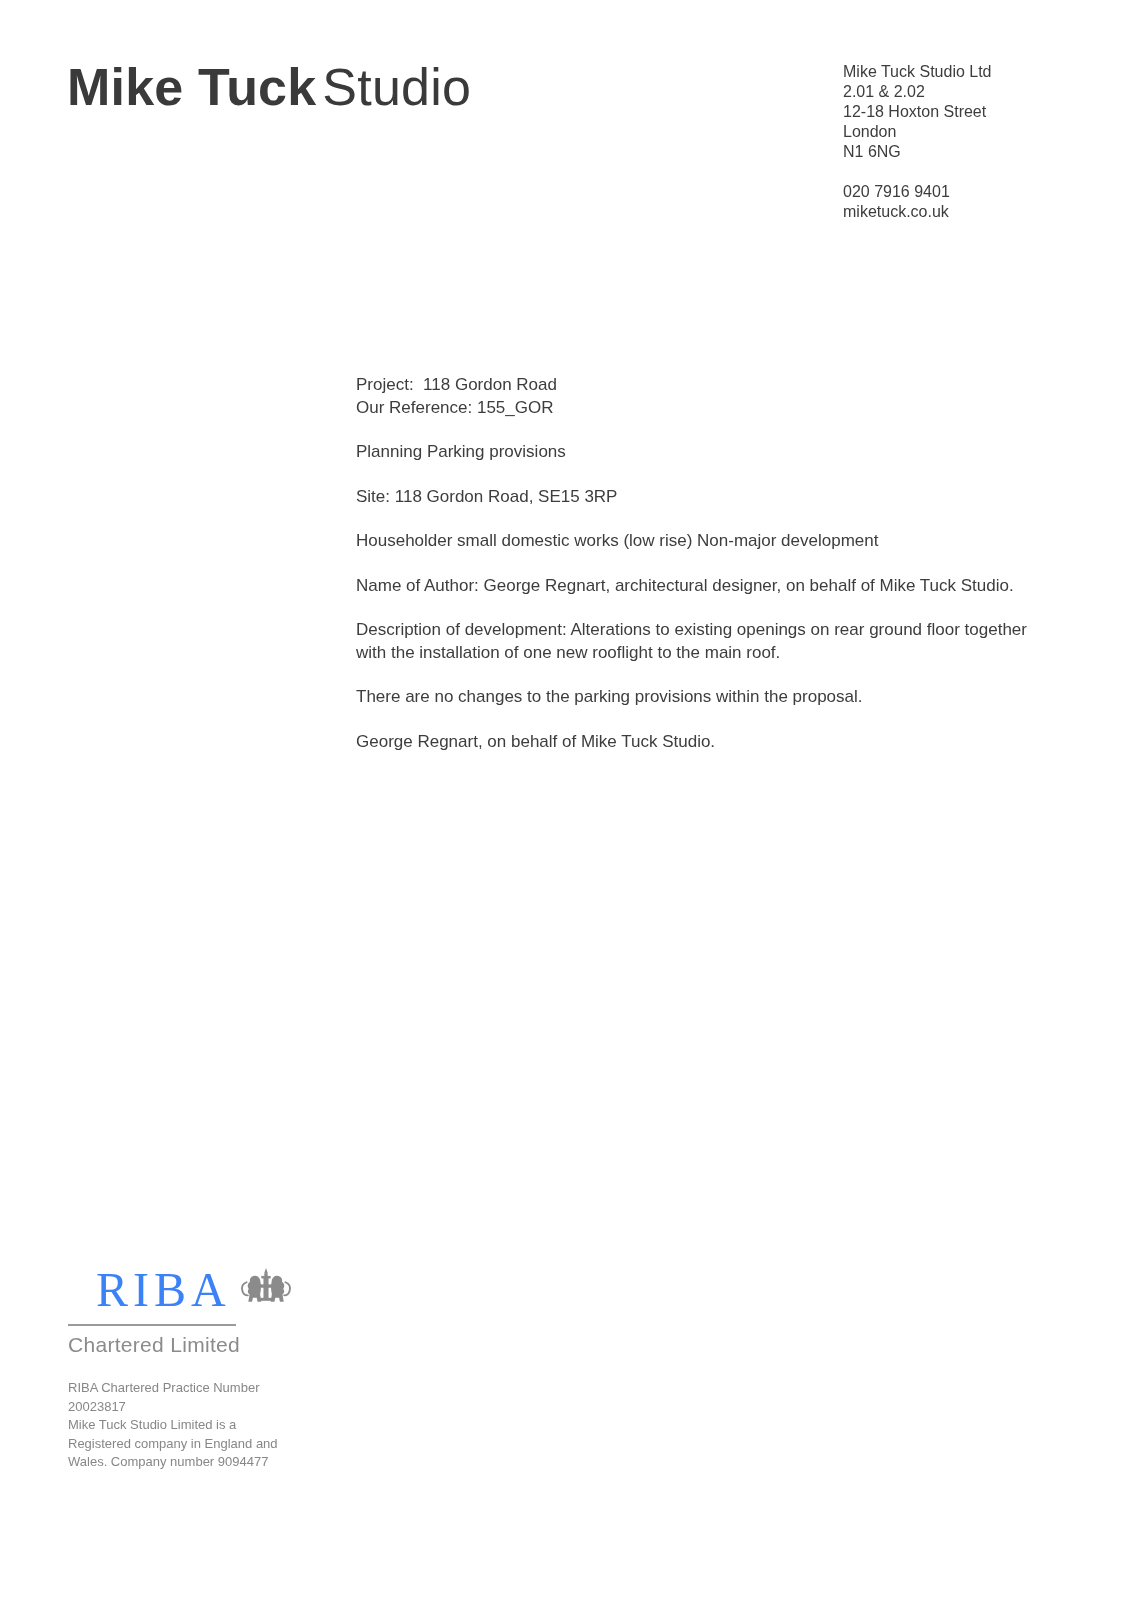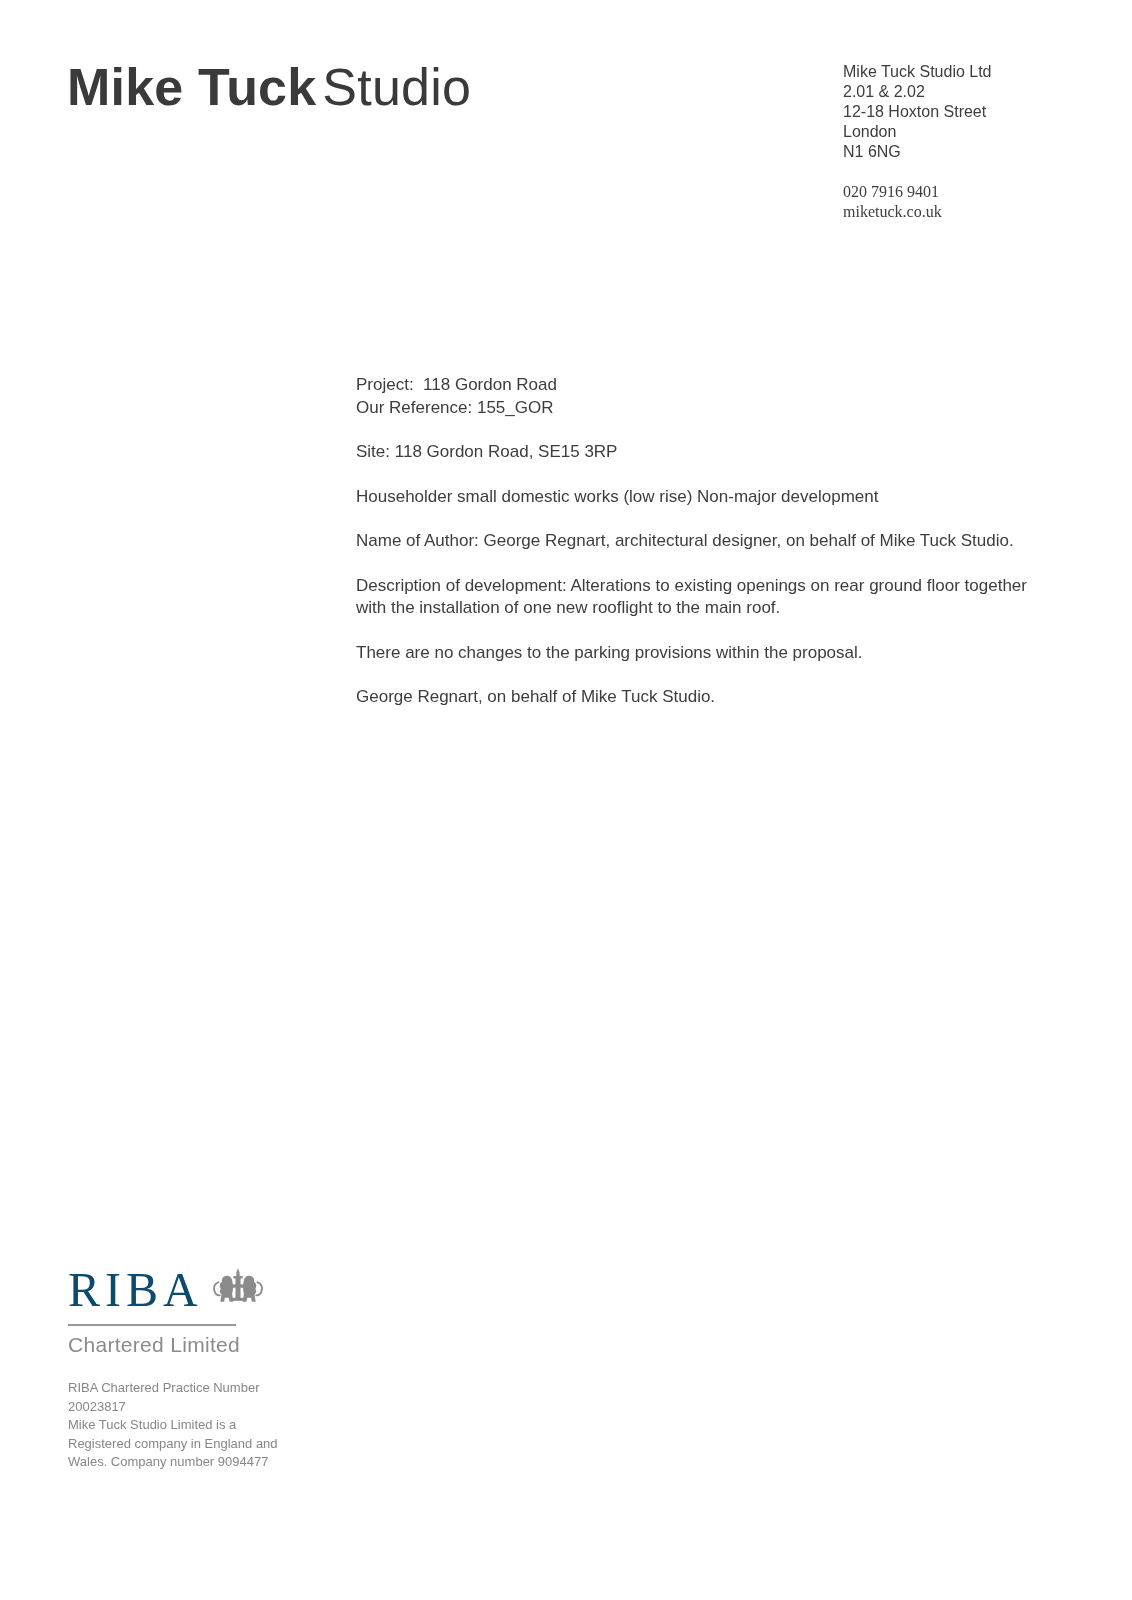--- a/index.html
+++ b/index.html
@@ -27,21 +27,21 @@
   .logo .logo-light { font-weight: 400; margin-left: 6px; }
 
   .addr-block {
     position: absolute;
     left: 843px;
     top: 62px;
     font-size: 16px;
     line-height: 20px;
     color: #3d3d3d;
   }
-  .addr-block .contact { margin-top: 20px; font-family: Liberation Serif, serif; }
+  .addr-block .contact { margin-top: 20px; }
 
   
   .left-col {
     position: absolute;
     left: 68px;
     top: 376px;
     width: 250px;
     font-size: 16px;
     line-height: 22px;
     color: #3d3d3d;
@@ -71,21 +71,22 @@
     left: 68px;
     top: 1266px;
     color: #8b8b8b;
   }
   .riba-row { display: flex; align-items: flex-end; gap: 8px; }
   .riba-wordmark {
     font-family: "Liberation Serif", serif;
     font-size: 48px;
     line-height: 44px;
     letter-spacing: 5px;
-    color: #0c4a6e;
+    color: #3b82f6;
+    margin-left: 28px;
   }
   .riba-emblem { width: 54px; height: 46px; margin-bottom: 0px; }
   .riba-rule {
     width: 168px;
     height: 2px;
     background: #9a9a9a;
     margin-top: 12px;
   }
   .riba-label {
     margin-top: 7px;
@@ -120,20 +121,21 @@
       <div>miketuck.co.uk</div>
     </div>
   </div>
 
 
   <div class="letter-body">
     <div class="meta">
       <div class="meta-line">Project:  118 Gordon Road</div>
       <div class="meta-line">Our Reference: 155_GOR</div>
     </div>
+    <p>Planning Parking provisions</p>
     <p>Site: 118 Gordon Road, SE15 3RP</p>
     <p>Householder small domestic works (low rise) Non-major development</p>
     <p>Name of Author: George Regnart, architectural designer, on behalf of Mike Tuck Studio.</p>
     <p>Description of development: Alterations to existing openings on rear ground floor together with the installation of one new rooflight to the main roof.</p>
     <p>There are no changes to the parking provisions within the proposal.</p>
     <p>George Regnart, on behalf of Mike Tuck Studio.</p>
   </div>
 
   <div class="riba-block">
     <div class="riba-row">

